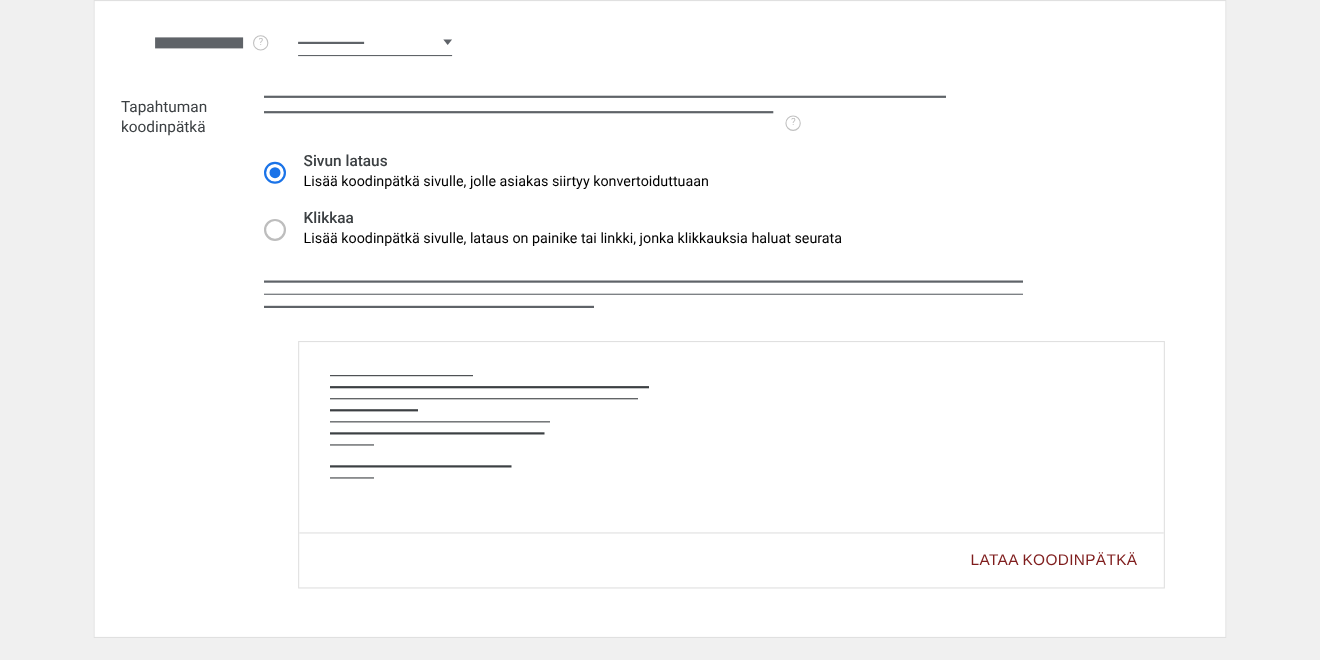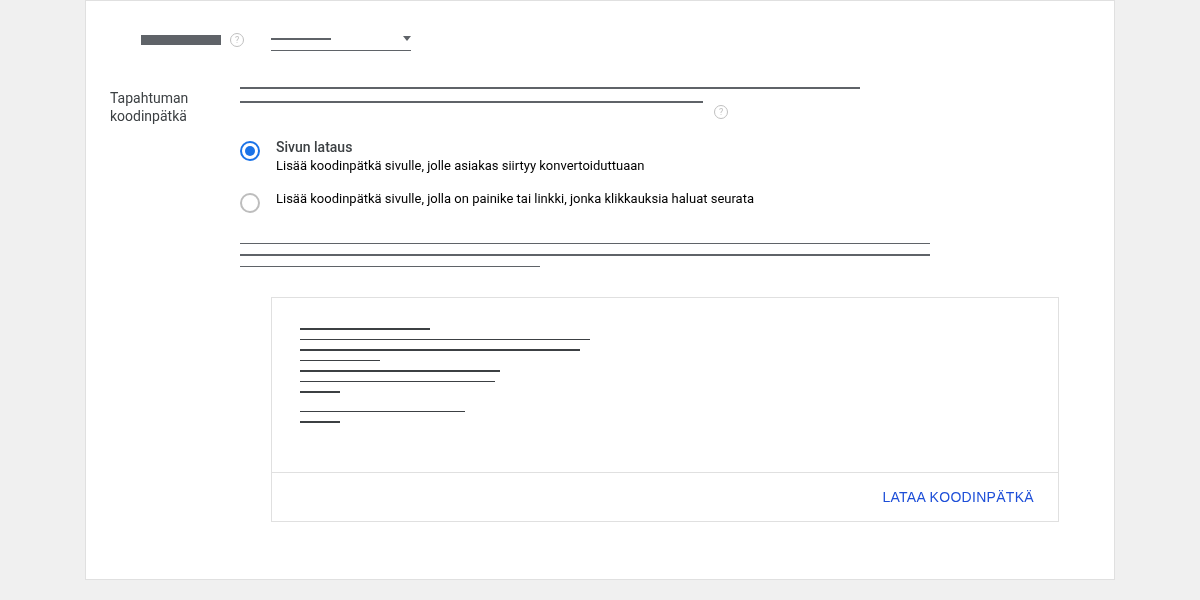--- a/index.html
+++ b/index.html
@@ -83,21 +83,21 @@
   .para-lines .pl {
     height: 2px;
     background: #5f6368;
     margin-bottom: 12px;
   }
   .radio-group {
     margin-top: 20px;
   }
   .radio-item {
     display: flex;
-    align-items: flex-start;
+    align-items: center;
     margin-bottom: 18px;
     cursor: pointer;
   }
   .radio-circle {
     width: 20px; height: 20px;
     border: 2px solid #bdbdbd;
     border-radius: 50%;
     margin-right: 16px;
     margin-top: 2px;
     flex-shrink: 0;
@@ -134,21 +134,21 @@
     height: 1.5px;
     background: #3c4043;
     margin-bottom: 9px;
   }
   .code-footer {
     border-top: 1px solid #e0e0e0;
     padding: 16px 24px;
     text-align: right;
   }
   .download-btn {
-    color: #1d4ed8;
+    color: #7f1d1d;
     font-size: 14px;
     font-weight: 500;
     letter-spacing: 0.3px;
     cursor: pointer;
     background: none;
     border: none;
     text-transform: uppercase;
   }
   .after-radio-lines {
     margin-top: 30px;
@@ -199,21 +199,22 @@
           <div>
             <div class="radio-title">Sivun lataus</div>
             <div class="radio-desc">Lisää koodinpätkä sivulle, jolle asiakas siirtyy konvertoiduttuaan</div>
           </div>
         </div>
         <div class="radio-item">
           <div class="radio-circle">
               <div class="radio-dot"></div>
             </div>
           <div>
-            <div class="radio-desc">Lisää koodinpätkä sivulle, jolla on painike tai linkki, jonka klikkauksia haluat seurata</div>
+            <div class="radio-title">Klikkaa</div>
+            <div class="radio-desc">Lisää koodinpätkä sivulle, lataus on painike tai linkki, jonka klikkauksia haluat seurata</div>
           </div>
         </div>
       </div>
 
       <div class="after-radio-lines">
         <div class="arl" style="width:690px;"></div>
         <div class="arl" style="width:690px;"></div>
         <div class="arl" style="width:300px;"></div>
       </div>
     </div>

